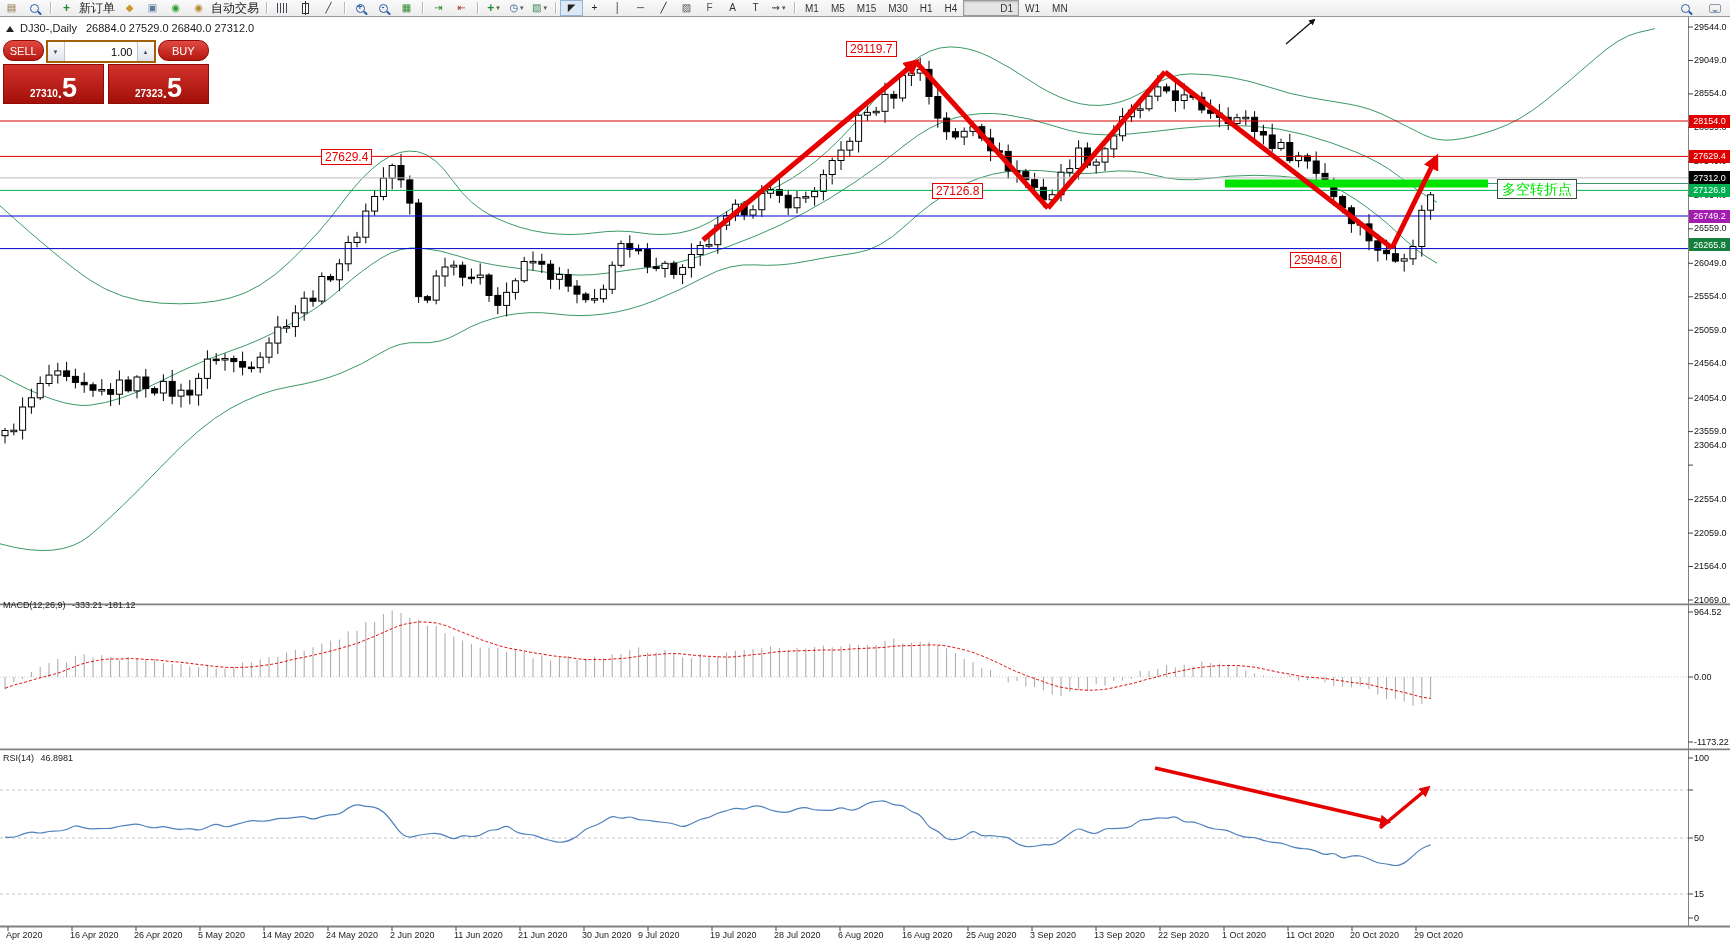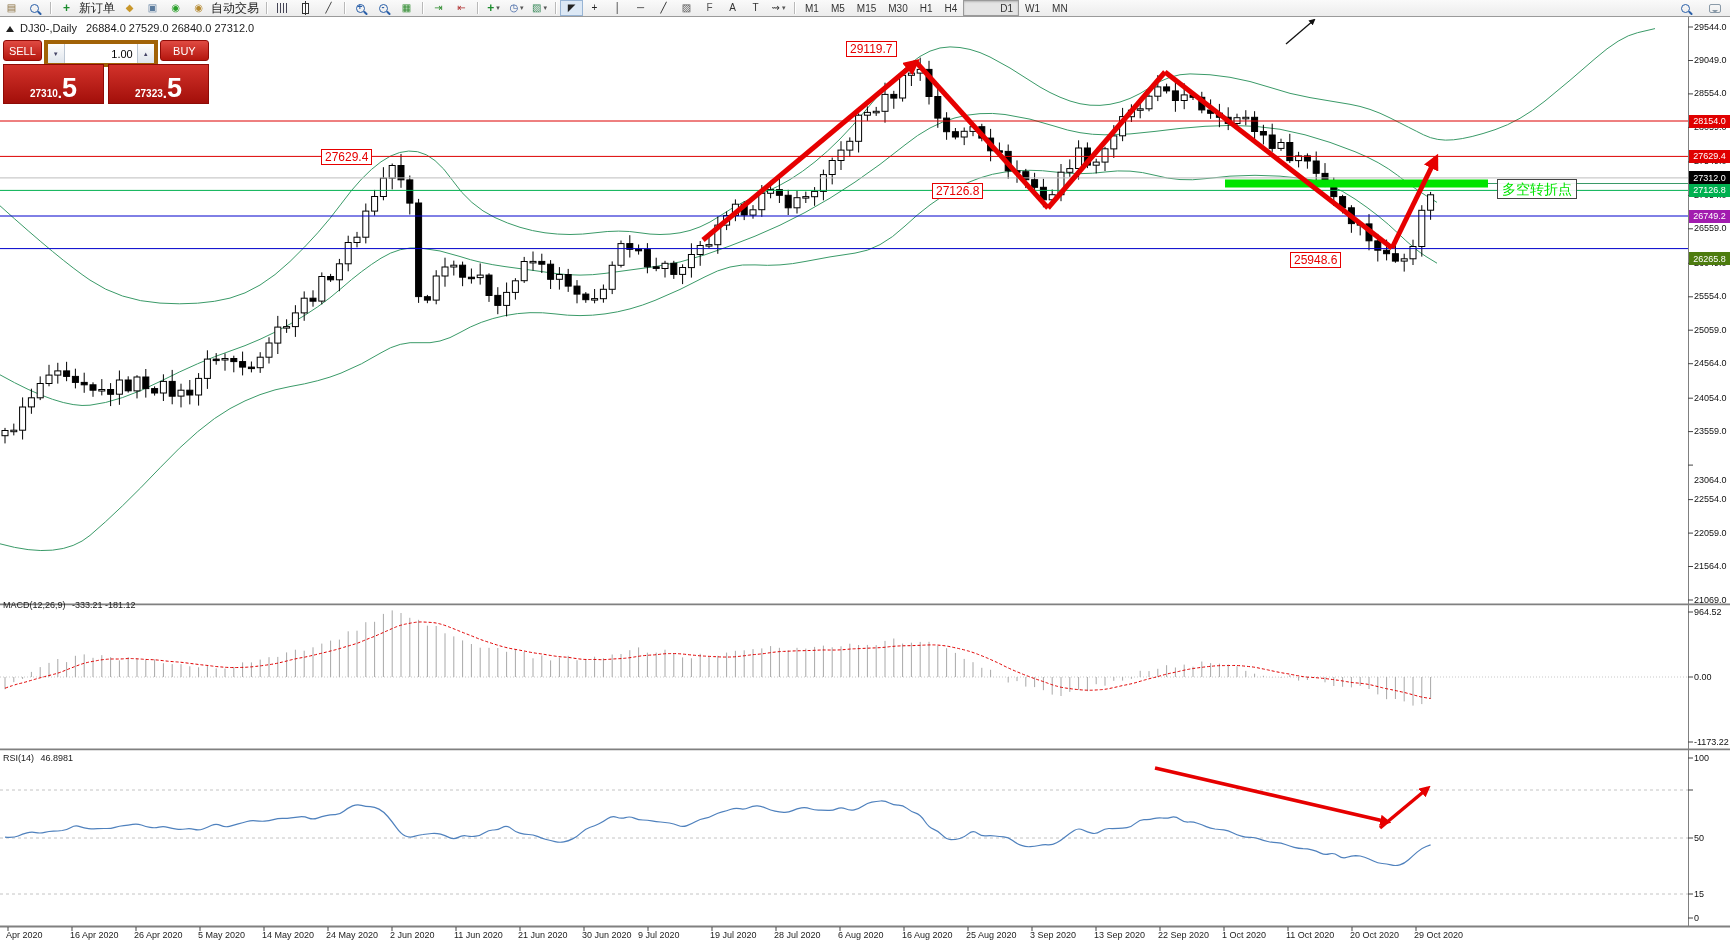--- a/index.html
+++ b/index.html
@@ -31,24 +31,24 @@
   .tf.active{border:1px solid #9a9a9a;background:#e4e4e4;box-shadow:inset 0 1px 2px rgba(0,0,0,.2);padding-left:36px;}
   #tb-right{position:absolute;right:4px;top:0;height:16px;display:flex;align-items:center;gap:6px;}
   
   svg{position:absolute;left:0;top:0;}
   #title{position:absolute;left:6px;top:22px;font-size:11px;color:#1a1a1a;z-index:5;}
   #title .tri{display:inline-block;width:0;height:0;border-left:4px solid transparent;border-right:4px solid transparent;
     border-bottom:6px solid #222;margin-right:3px;}
   
   #widget{position:absolute;left:3px;top:40px;width:206px;z-index:20;font-family:"Liberation Sans",sans-serif;}
   .wrow1{display:flex;height:21px;gap:2px;}
-  .btn-red{background:linear-gradient(#e04a42,#b5170f);color:#fff;border:1px solid #8e0b06;border-radius:3px;
+  .btn-red{background:linear-gradient(#e04a42,#b5170f);color:#fff;border:1px solid #8e0b06;border-radius:10px;
     font-size:11px;display:flex;align-items:center;justify-content:center;}
   #sellBtn{width:42px;} #buyBtn{width:54px;}
-  .spin{display:flex;height:19px;border:4px solid #a16207;}
+  .spin{display:flex;height:19px;border:2px solid #a16207;}
   .spinbtn{width:16px;background:linear-gradient(#fdfdfd,#dfe5ec);display:flex;align-items:center;justify-content:center;
     font-size:6px;color:#446;border-right:1px solid #bcc6d2;}
   .spinbtn.up{border-right:none;border-left:1px solid #bcc6d2;}
   .vol{width:68px;background:#fff;font-size:11px;display:flex;align-items:center;justify-content:flex-end;
     padding-right:4px;color:#000;}
   .wrow2{display:flex;gap:4px;margin-top:3px;}
   .pricePanel{width:99px;height:36px;background:linear-gradient(#d2322a,#a30f0a);border:1px solid #8e0b06;
     color:#fff;display:flex;align-items:flex-end;justify-content:center;padding-bottom:2px;}
   .pp{font-size:10px;font-weight:bold;line-height:15px;}
   .pd{font-size:15px;font-weight:bold;line-height:17px;}
@@ -833,31 +833,31 @@
       <div class="axlab" style="top: 121.9px;">28059.0</div>
       <div class="axlab" style="top: 156.4px;">27549.0</div>
       <div class="axlab" style="top: 189.9px;">27054.0</div>
       <div class="axlab" style="top: 223.3px;">26559.0</div>
       <div class="axlab" style="top: 257.8px;">26049.0</div>
       <div class="axlab" style="top: 291.3px;">25554.0</div>
       <div class="axlab" style="top: 324.7px;">25059.0</div>
       <div class="axlab" style="top: 358.2px;">24564.0</div>
       <div class="axlab" style="top: 392.7px;">24054.0</div>
       <div class="axlab" style="top: 426.1px;">23559.0</div>
-      <div class="axlab" style="top: 475px;">23064.0</div>
+      <div class="axlab" style="top: 440px;">23064.0</div>
       <div class="axlab" style="top: 494.1px;">22554.0</div>
       <div class="axlab" style="top: 527.6px;">22059.0</div>
       <div class="axlab" style="top: 561px;">21564.0</div>
       <div class="axlab" style="top: 594.5px;">21069.0</div>
       <div class="badge" style="top: 114.5px; background: rgb(224, 0, 0); color: rgb(255, 255, 255);">28154.0</div>
       <div class="badge" style="top: 149.9px; background: rgb(224, 0, 0); color: rgb(255, 255, 255);">27629.4</div>
       <div class="badge" style="top: 171.4px; background: rgb(0, 0, 0); color: rgb(255, 255, 255);">27312.0</div>
       <div class="badge" style="top: 183.9px; background: rgb(0, 176, 80); color: rgb(255, 255, 255);">27126.8</div>
       <div class="badge" style="top: 209.5px; background: #a21caf; color: rgb(255, 255, 255);">26749.2</div>
-      <div class="badge" style="top: 252px; background: #4d7c0f; color: rgb(255, 255, 255); text-align: right;">26265.8</div>
+      <div class="badge" style="top: 238px; background: #15803d; color: rgb(255, 255, 255); text-align: right;">26265.8</div>
       <div class="axlab" style="top: 606.5px;">964.52</div>
       <div class="axlab" style="top: 671.5px;">0.00</div>
       <div class="axlab" style="top: 736.5px;">-1173.22</div>
       <div class="axlab" style="top: 752.5px;">100</div>
       <div class="axlab" style="top: 784.5px; padding-left: 48px;">80</div>
       <div class="axlab" style="top: 832.5px;">50</div>
       <div class="axlab" style="top: 888.5px;">15</div>
       <div class="axlab" style="top: 912.5px;">0</div>
       <div class="plab" style="left: 846px; top: 41px;">29119.7</div>
       <div class="plab" style="left: 321px; top: 149px;">27629.4</div>

